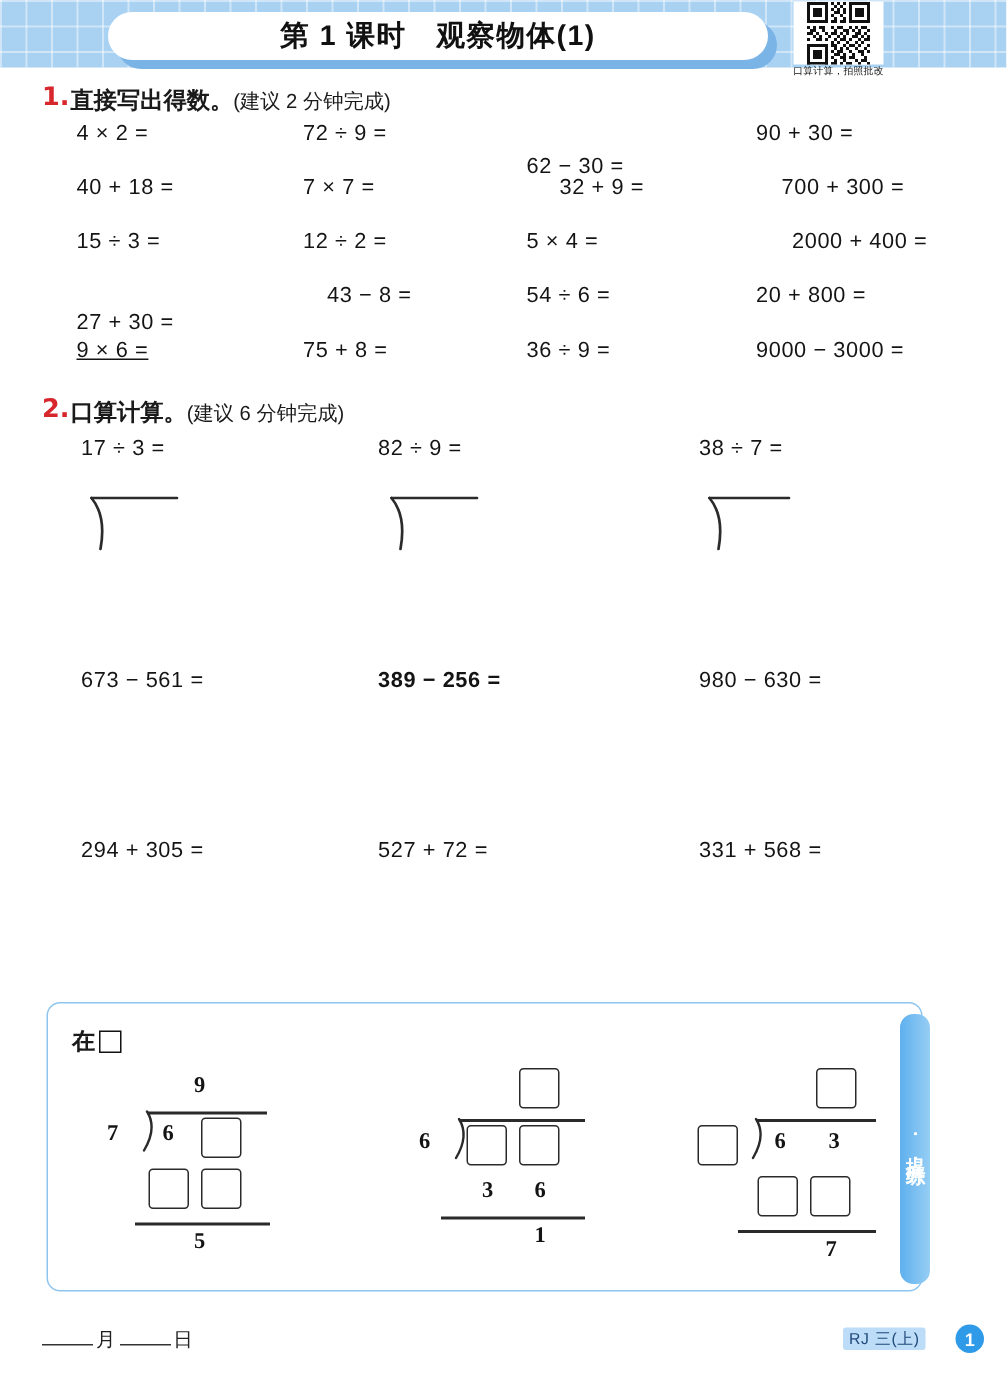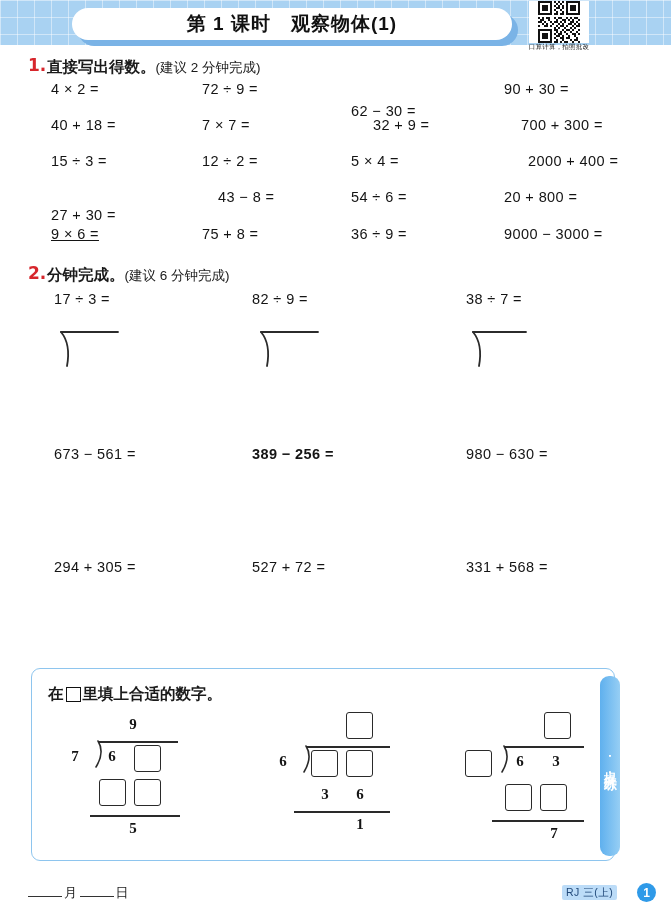--- a/index.html
+++ b/index.html
@@ -279,21 +279,21 @@
 <div class="expr" style="left:504px;top:189px;">20 + 800 =</div>
 
 <div class="expr" style="left:51px;top:226px;text-decoration:underline;">9 × 6 =</div>
 <div class="expr" style="left:202px;top:226px;">75 + 8 =</div>
 <div class="expr" style="left:351px;top:226px;">36 ÷ 9 =</div>
 <div class="expr" style="left:504px;top:226px;text-align:right;">9000 − 3000 =</div>
 
 <div class="sec" style="left:28px;top:265px;">
   <span class="sec-no">2.</span>
   <span class="sec-title">
-    <span>分钟完成。</span><span class="hint">(建议 6 分钟完成)</span>
+    <span>口算计算。</span><span class="hint">(建议 6 分钟完成)</span>
   </span>
 </div>
 
 <div class="expr" style="left:54px;top:291px;">17 ÷ 3 =</div>
 <div class="expr" style="left:252px;top:291px;">82 ÷ 9 =</div>
 <div class="expr" style="left:466px;top:291px;">38 ÷ 7 =</div>
 
 <div class="divbr" style="left:58px;top:330px;">
   <svg width="70" height="42" viewBox="0 0 70 42">
     <path d="M3 2 Q13 14 9 36" stroke="#2b2b2b" stroke-width="1.8" fill="none" stroke-linecap="round"></path>
@@ -318,21 +318,20 @@
 <div class="expr" style="left:466px;top:446px;">980 − 630 =</div>
 
 <div class="expr" style="left:54px;top:559px;">294 + 305 =</div>
 <div class="expr" style="left:252px;top:559px;">527 + 72 =</div>
 <div class="expr" style="left:466px;top:559px;">331 + 568 =</div>
 
 <div class="box"></div>
 <div class="box-title">
   <span>在</span>
     <span class="inline-sq"></span>
-    <span>里填上合适的数字。</span>
 </div>
 
 <div class="tab">
   <span class="tab-text">·提升练·</span>
 </div>
 
 <div class="puz" style="left:50px;top:716px;">
   <div class="num" style="left:73px;top:0px;">9</div>
   <div class="hbar" style="left:48px;top:25px;width:80px;"></div>
   <div class="tick">

